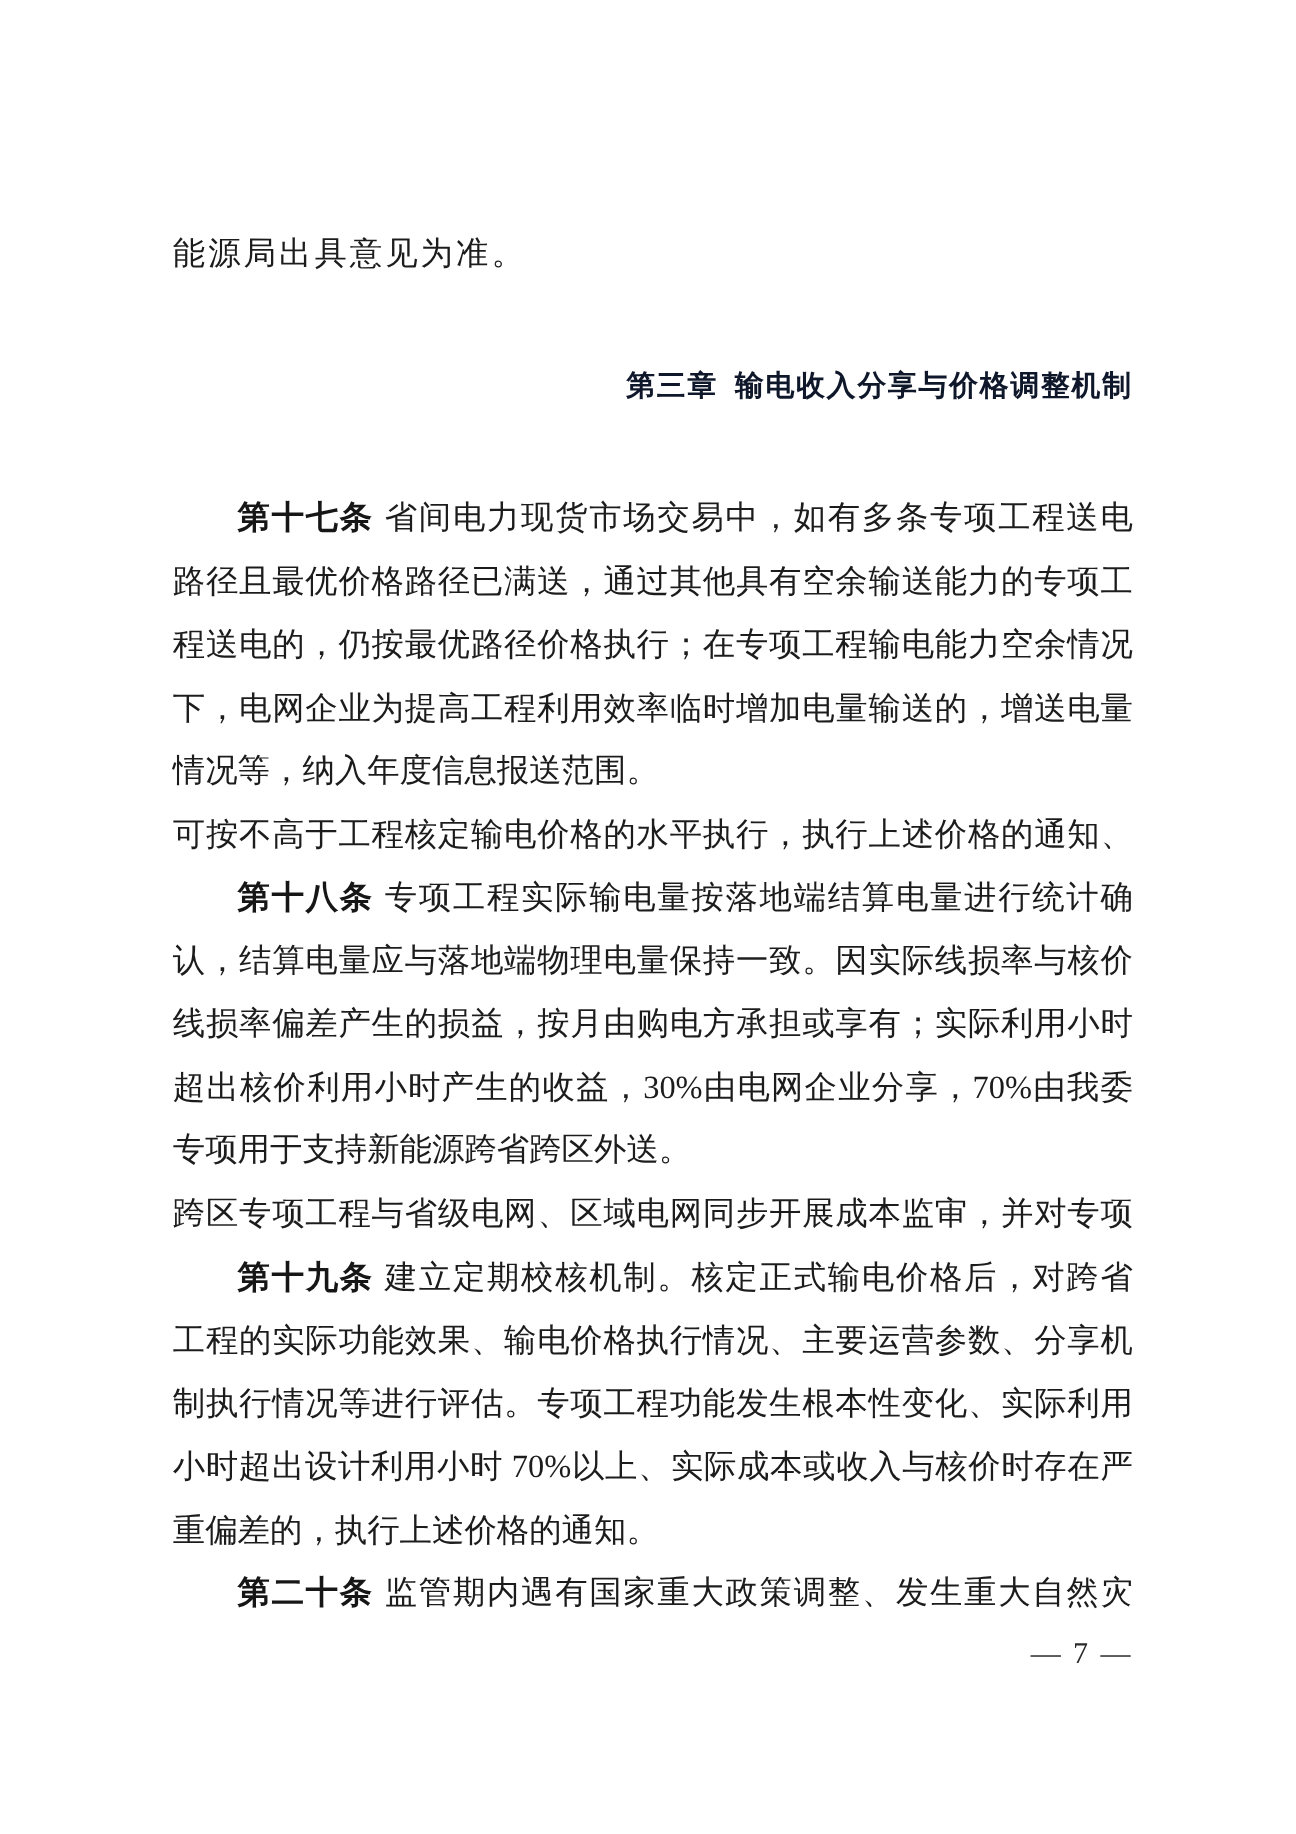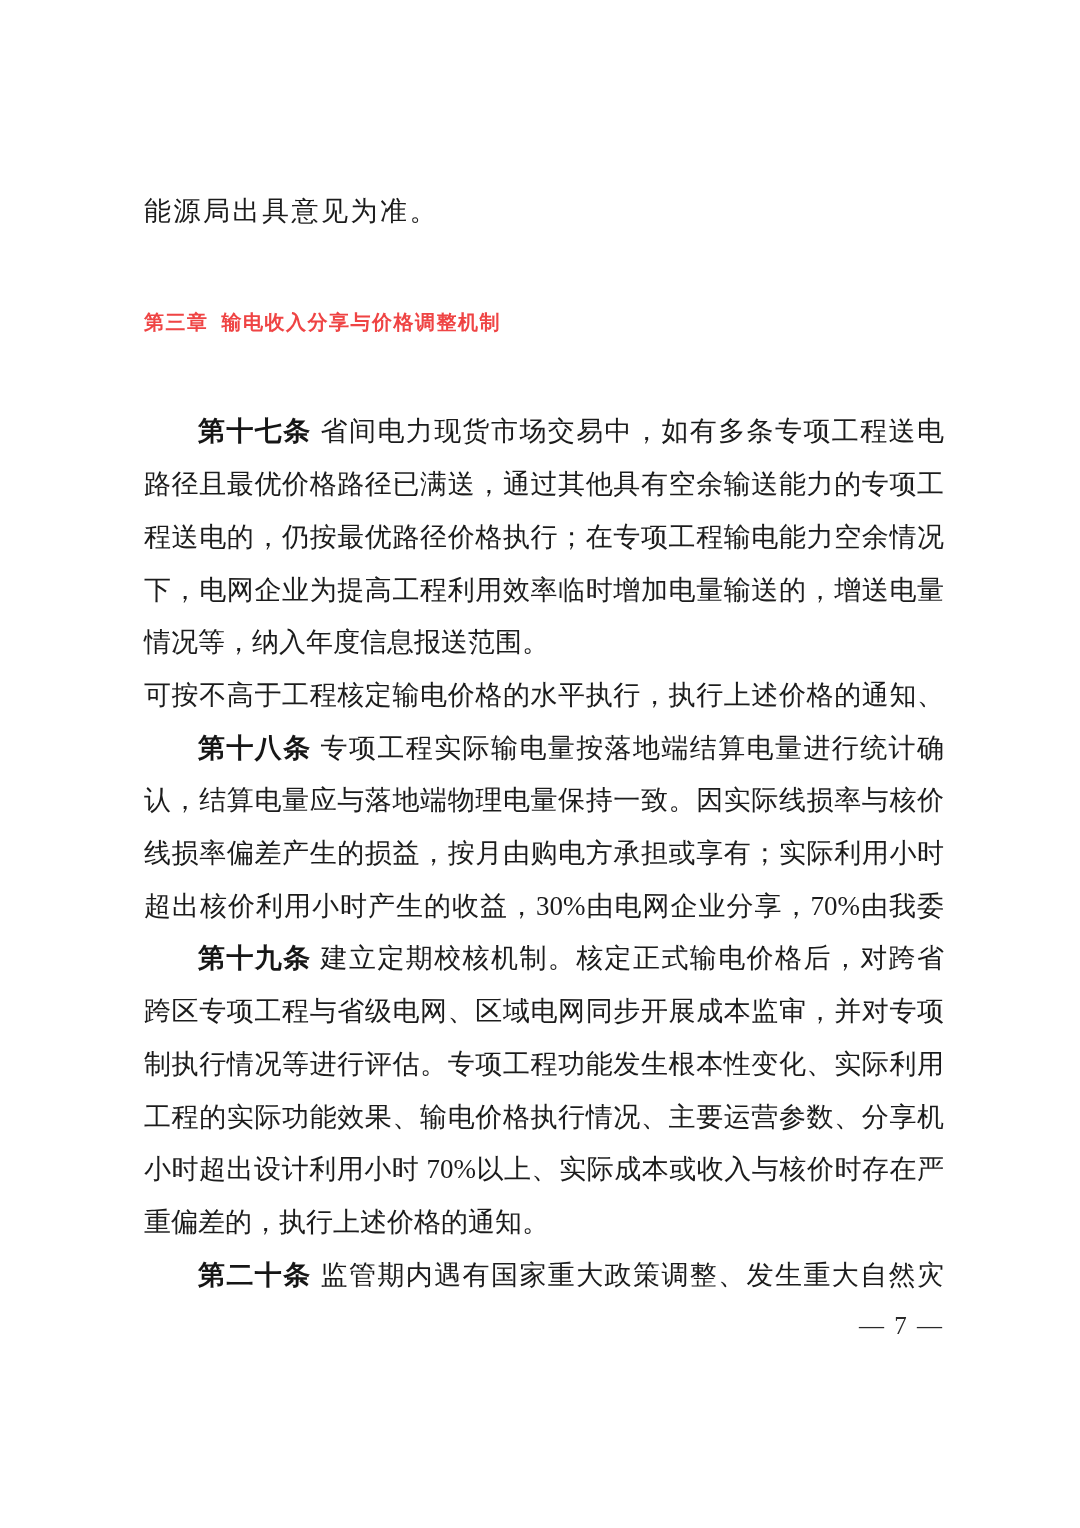--- a/index.html
+++ b/index.html
@@ -21,28 +21,28 @@
   }
   .intro-line {
     margin-top: 185px;
     font-size: 27px;
     line-height: 52.7px;
     letter-spacing: 2.5px;
     white-space: nowrap;
   }
   .chapter-heading {
     margin: 58px 0 0 0;
-    text-align: left;
+    text-align: right;
     font-family: "Liberation Sans", "DejaVu Sans", sans-serif;
     font-weight: bold;
-    font-size: 20px;
+    font-size: 24px;
     line-height: 52.7px;
     letter-spacing: 1.5px;
     word-spacing: 6px;
-    color: #ef4444;
+    color: #0f172a;
   }
   .articles {
     margin-top: 57px;
   }
   .line {
     font-size: 27px;
     line-height: 52.7px;
     text-align: left;
   }
   .line.fill {
@@ -79,23 +79,24 @@
       <div class="line fill first"><span class="marker">第十七条</span>省间电力现货市场交易中，如有多条专项工程送电</div>
       <div class="line fill">路径且最优价格路径已满送，通过其他具有空余输送能力的专项工</div>
       <div class="line fill">程送电的，仍按最优路径价格执行；在专项工程输电能力空余情况</div>
       <div class="line fill">下，电网企业为提高工程利用效率临时增加电量输送的，增送电量</div>
       <div class="line">情况等，纳入年度信息报送范围。</div>
       <div class="line fill">可按不高于工程核定输电价格的水平执行，执行上述价格的通知、</div>
       <div class="line fill first"><span class="marker">第十八条</span>专项工程实际输电量按落地端结算电量进行统计确</div>
       <div class="line fill">认，结算电量应与落地端物理电量保持一致。因实际线损率与核价</div>
       <div class="line fill">线损率偏差产生的损益，按月由购电方承担或享有；实际利用小时</div>
       <div class="line fill">超出核价利用小时产生的收益，30%由电网企业分享，70%由我委</div>
+      <div class="line">专项用于支持新能源跨省跨区外送。</div>
+      <div class="line fill">跨区专项工程与省级电网、区域电网同步开展成本监审，并对专项</div>
       <div class="line fill first"><span class="marker">第十九条</span>建立定期校核机制。核定正式输电价格后，对跨省</div>
-      <div class="line fill">跨区专项工程与省级电网、区域电网同步开展成本监审，并对专项</div>
+      <div class="line fill">工程的实际功能效果、输电价格执行情况、主要运营参数、分享机</div>
       <div class="line fill">制执行情况等进行评估。专项工程功能发生根本性变化、实际利用</div>
-      <div class="line fill">工程的实际功能效果、输电价格执行情况、主要运营参数、分享机</div>
       <div class="line fill">小时超出设计利用小时 70%以上、实际成本或收入与核价时存在严</div>
       <div class="line">重偏差的，执行上述价格的通知。</div>
       <div class="line fill first"><span class="marker">第二十条</span>监管期内遇有国家重大政策调整、发生重大自然灾</div>
     </div>
 
   <div class="page-number">— 7 —</div>
 </div>
 
 </body></html>

